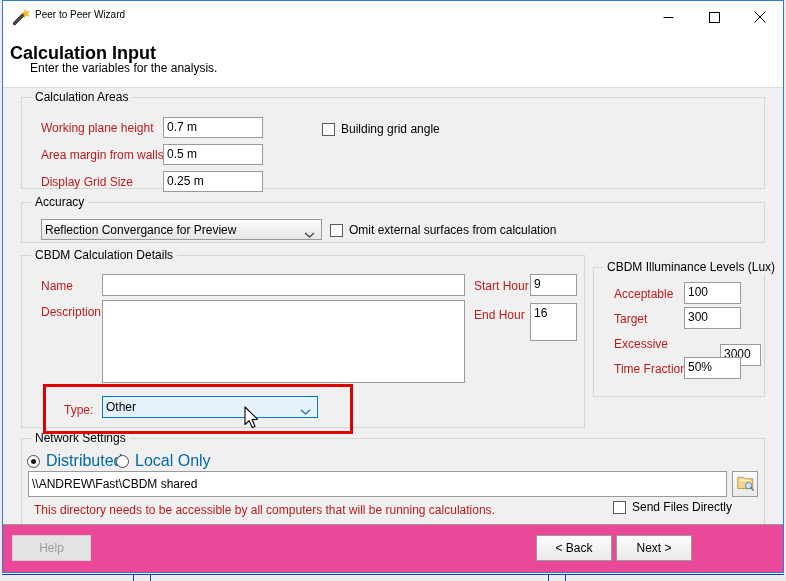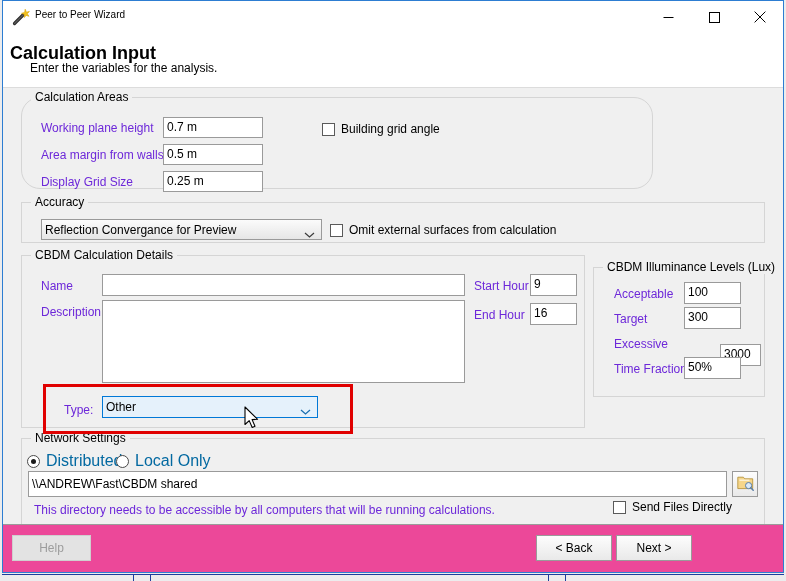--- a/index.html
+++ b/index.html
@@ -77,21 +77,21 @@
   .group > .gtitle{
     position:absolute; top:-8px; left:9px;
     background:#f0f0f0;
     padding:0 4px;
     font-size:12px; color:#000;
     white-space:nowrap;
   }
 
   .lbl{
     position:absolute;
-    font-size:12px; color:#6d28d9;
+    font-size:12px; color:#b91c1c;
     white-space:nowrap;
   }
 
   
   .tbox{
     position:absolute;
     background:#ffffff;
     border:1px solid #9a9a9a;
     box-sizing:border-box;
     font-family:"Liberation Sans", sans-serif;
@@ -233,21 +233,21 @@
   </div>
 
   <div id="header">
     <div id="header-title">Calculation Input</div>
     <div id="header-sub">Enter the variables for the analysis.</div>
   </div>
   <div id="header-rule"></div>
 
   <div id="body">
 
-    <div class="group" style="left:18px;top:9px;width:632px;height:92px;border-radius:19px;">
+    <div class="group" style="left:18px;top:9px;width:744px;height:92px;">
       <div class="gtitle">Calculation Areas</div>
     </div>
 
     <div class="lbl" style="left:38px;top:33px;">Working plane height</div>
     <div class="tbox" style="left:160px;top:29px;width:100px;height:21px;">0.7 m</div>
 
     <div class="lbl" style="left:38px;top:60px;">Area margin from walls</div>
     <div class="tbox" style="left:160px;top:56px;width:100px;height:21px;">0.5 m</div>
 
     <div class="lbl" style="left:38px;top:87px;">Display Grid Size</div>
@@ -283,21 +283,21 @@
     <div class="lbl" style="left:38px;top:191px;">Name</div>
     <div class="tbox" style="left:99px;top:186px;width:363px;height:22px;" title=""></div>
 
     <div class="lbl" style="left:38px;top:217px;">Description</div>
     <div class="tbox multiline" style="left:99px;top:212px;width:363px;height:83px;"></div>
 
     <div class="lbl" style="left:471px;top:191px;">Start Hour</div>
     <div class="tbox" style="left:527px;top:186px;width:47px;height:22px;">9</div>
 
     <div class="lbl" style="left:471px;top:220px;">End Hour</div>
-    <div class="tbox" style="left:527px;top:215px;width:47px;height:22px;">16</div>
+    <div class="tbox" style="left:527px;top:215px;width:47px;height:38px;">16</div>
 
     <div class="lbl" style="left:61px;top:315px;">Type:</div>
     <div class="combo focused" style="left:99px;top:308px;width:216px;height:22px;">
       <span>Other</span>
       <span class="arrow">
         <svg width="11" height="7" viewBox="0 0 11 7">
             <polyline points="1,1.5 5.5,5.5 10,1.5" fill="none" stroke="#1b6fb0" stroke-width="1.3"></polyline>
           </svg>
       </span>
     </div>

